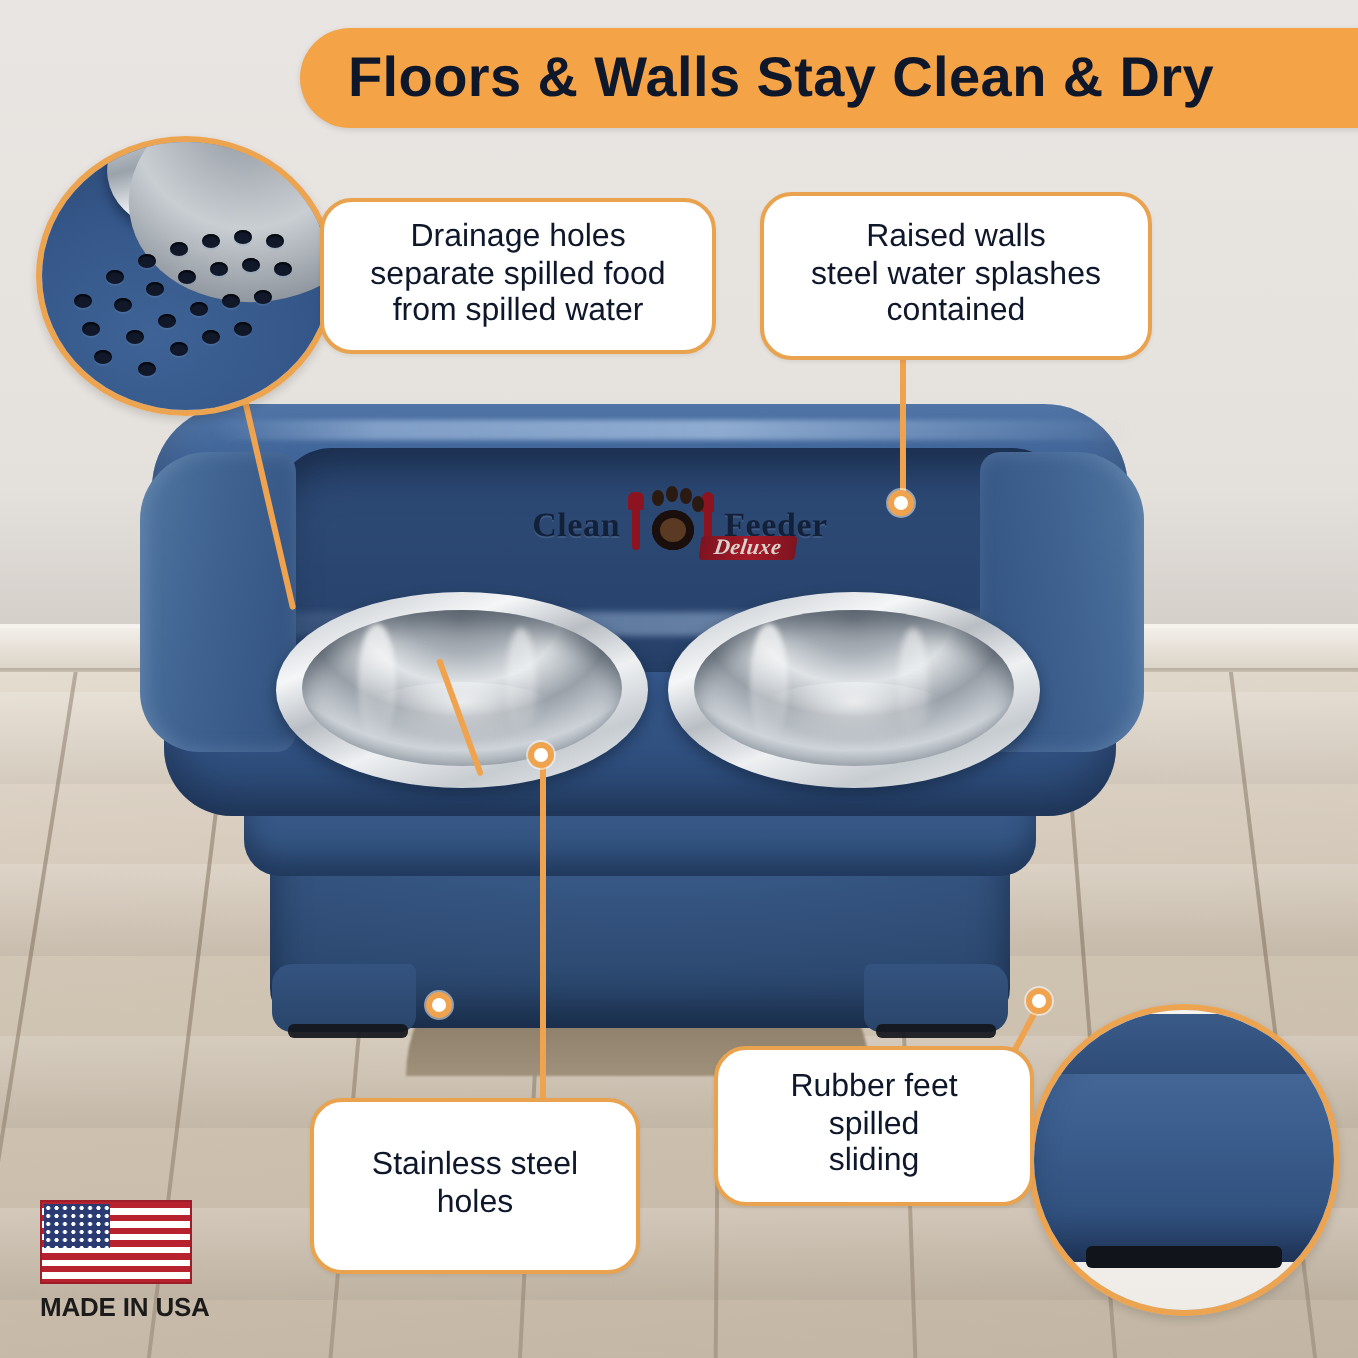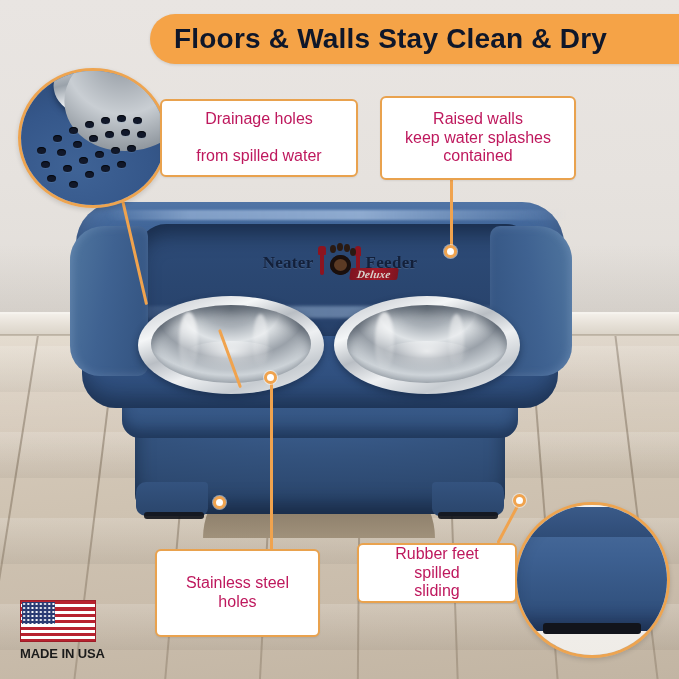--- a/index.html
+++ b/index.html
@@ -226,31 +226,31 @@
     box-shadow:0 1px 3px rgba(0,0,0,.12);
   }
   .banner-text{
     color:#0f172a; font-size:28px; font-weight:700; letter-spacing:.2px;
     white-space:nowrap;
   }
 
   
   .callout{
     position:absolute; background:#ffffff;
-    border:2px solid #e9a24e; border-radius:6px;
+    border:2px solid #e9a24e; border-radius:16px;
     display:flex; align-items:center; justify-content:center;
-    text-align:center; color:#be185d;
+    text-align:center; color:#0f172a;
     font-size:16px; line-height:1.16; font-weight:400;
     padding:8px 12px;
     box-shadow:0 1px 2px rgba(0,0,0,.07);
   }
   #c-drain{ left:160px; top:99px; width:198px; height:78px; }
   #c-walls{ left:380px; top:96px; width:196px; height:84px; }
   #c-bowls{ left:155px; top:549px; width:165px; height:88px; }
-  #c-feet { left:357px; top:543px; width:160px; height:60px;justify-content:center; }
+  #c-feet { left:357px; top:523px; width:160px; height:80px;justify-content:center; }
 
   .lead{ position:absolute; background:#f0a34e; transform-origin:top left; border-radius:2px; }
   .dot{
     position:absolute; width:13px; height:13px; border-radius:50%;
     background:#ffffff; border:3px solid #f0a34e;
     box-shadow:0 0 0 1px rgba(255,255,255,.5);
   }
 
   
   .inset{
@@ -360,21 +360,21 @@
     <div class="base-upper"></div>
     <div class="base-upper-sheen"></div>
 
     <div class="tray"></div>
 
     <div class="shell">
       <div class="shell-inner"></div>
       <div class="rim-hi"></div>
 
       <div class="logo">
-        <span class="logo-word">Neater</span>
+        <span class="logo-word">Clean</span>
         <span class="logo-mark">
           <span class="fork"></span>
           <span class="knife"></span>
           <span class="paw-pad"></span>
           <span class="toe t1"></span>
           <span class="toe t2"></span>
           <span class="toe t3"></span>
           <span class="toe t4"></span>
         </span>
         <span class="logo-word">Feeder</span>
@@ -455,29 +455,29 @@
   <div class="inset" id="inset-feet">
     <div class="feet-bg"></div>
     <div class="feet-blob"></div>
     <div class="feet-blob2"></div>
     <div class="feet-pad"></div>
   </div>
 
   <div class="callout" id="c-drain">
     <span>
       <span>Drainage holes</span><br>
-      <br>
+      <span>separate spilled food</span><br>
       <span>from spilled water</span>
     </span>
   </div>
 
   <div class="callout" id="c-walls">
     <span>
       <span>Raised walls</span><br>
-      <span>keep water splashes</span><br>
+      <span>steel water splashes</span><br>
       <span>contained</span>
     </span>
   </div>
 
   <div class="callout" id="c-bowls">
     <span>
       <span>Stainless steel</span><br>
       <span>holes</span>
     </span>
   </div>

